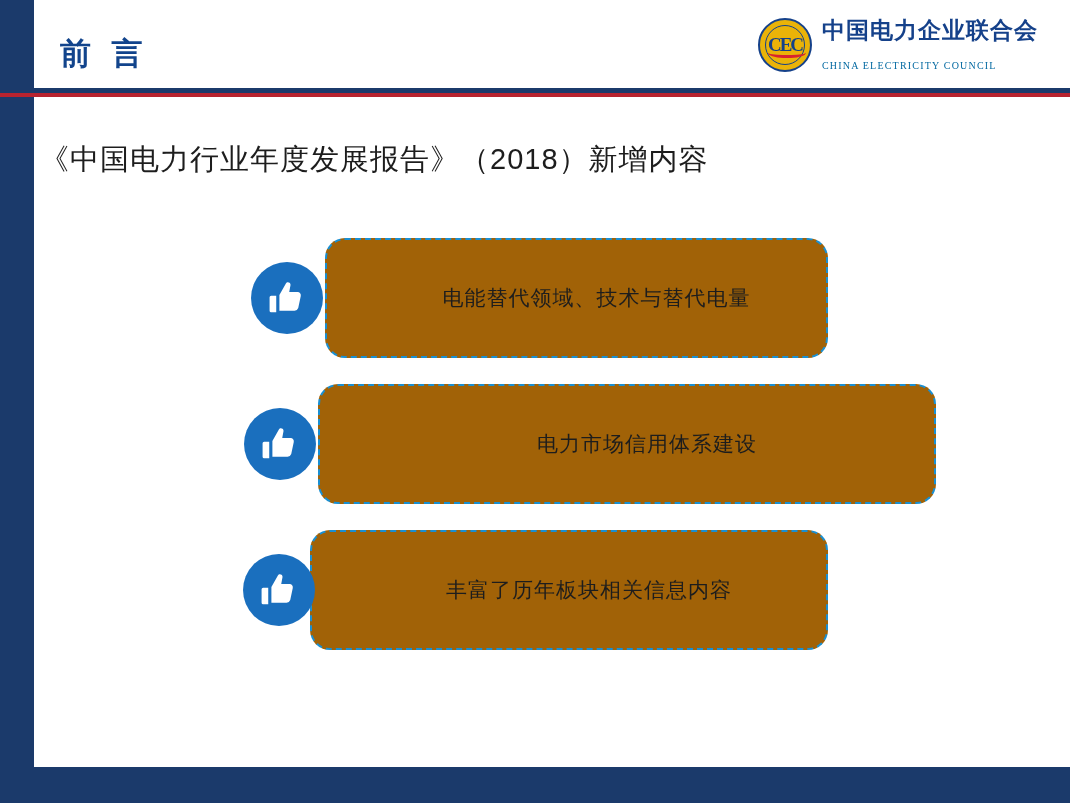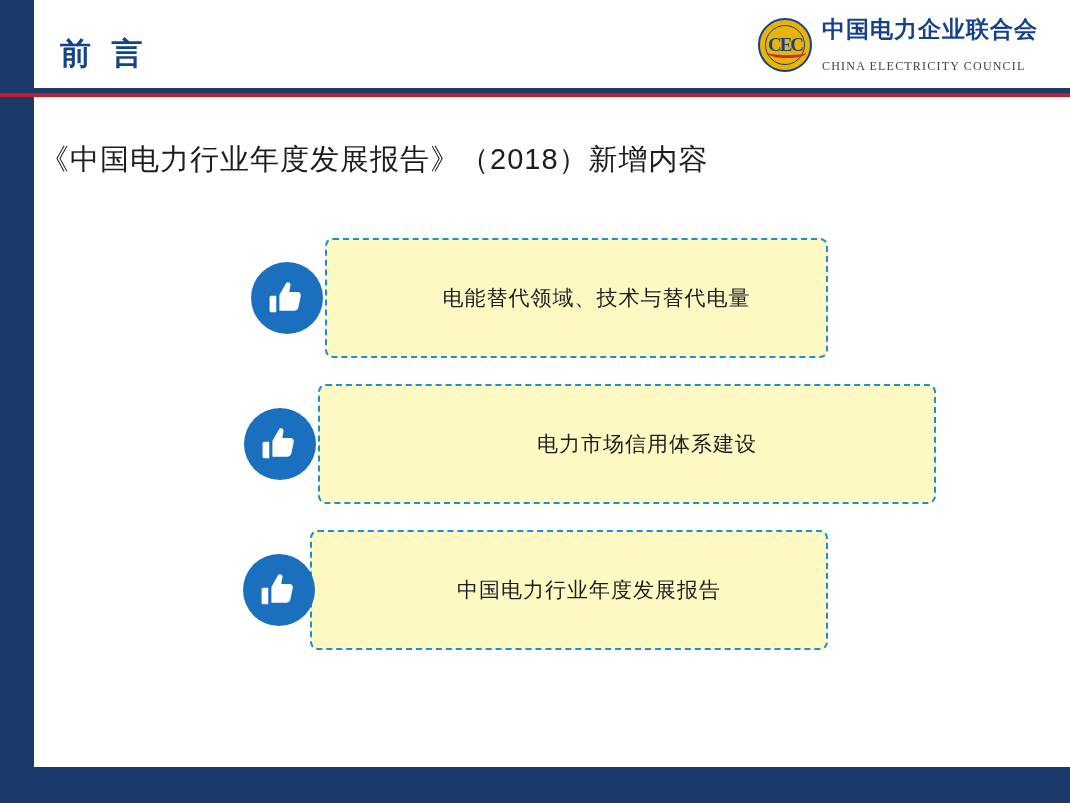--- a/index.html
+++ b/index.html
@@ -134,22 +134,22 @@
   }
   .logo-cn {
     font-size: 23px;
     font-weight: bold;
     color: #15418a;
     letter-spacing: 1px;
     line-height: 1.05;
     white-space: nowrap;
   }
   .logo-en {
-    font-size: 12px;
-    color: #404040;
+    font-size: 10px;
+    color: #0369a1;
     letter-spacing: 1.2px;
     line-height: 1.05;
     white-space: nowrap;
     font-family: "Liberation Serif", serif;
   }
 
   
   .main-title {
     position: absolute;
     left: 40px;
@@ -170,23 +170,23 @@
   }
   .row {
     position: relative;
     height: 120px;
     margin-bottom: 26px;
   }
   .row .callout {
     position: absolute;
     top: 0;
     height: 120px;
-    background: #fef9c3;
+    background: #a16207;
     border: 2px dashed #1a8fd1;
-    border-radius: 8px;
+    border-radius: 20px;
     box-sizing: border-box;
     display: flex;
     align-items: center;
     justify-content: center;
   }
   .row .callout-text {
     font-size: 21px;
     color: #1d1d1d;
     letter-spacing: 1px;
     white-space: nowrap;
@@ -272,21 +272,21 @@
       </div>
       <div class="icon-circle">
         <svg width="38" height="38" viewBox="0 0 24 24" aria-hidden="true">
           <path fill="#ffffff" d="M2 10.5h3.2V21H2a1 1 0 0 1-1-1v-8.5a1 1 0 0 1 1-1zm5.2-.4 4.1-7.3c.4-.8 1.6-1 2.3-.4.5.4.7 1 .6 1.6l-.8 4.2h5.3c1.3 0 2.3 1.2 2 2.5l-1.6 7.6A2.5 2.5 0 0 1 16.6 20H7.2z"></path>
         </svg>
       </div>
     </div>
 
     <div class="row row-3">
       <div class="callout">
-        <div class="callout-text">中国电力行业年度发展报告</div>
+        <div class="callout-text">丰富了历年板块相关信息内容</div>
       </div>
       <div class="icon-circle">
         <svg width="38" height="38" viewBox="0 0 24 24" aria-hidden="true">
           <path fill="#ffffff" d="M2 10.5h3.2V21H2a1 1 0 0 1-1-1v-8.5a1 1 0 0 1 1-1zm5.2-.4 4.1-7.3c.4-.8 1.6-1 2.3-.4.5.4.7 1 .6 1.6l-.8 4.2h5.3c1.3 0 2.3 1.2 2 2.5l-1.6 7.6A2.5 2.5 0 0 1 16.6 20H7.2z"></path>
         </svg>
       </div>
     </div>
 
   </div>
 

